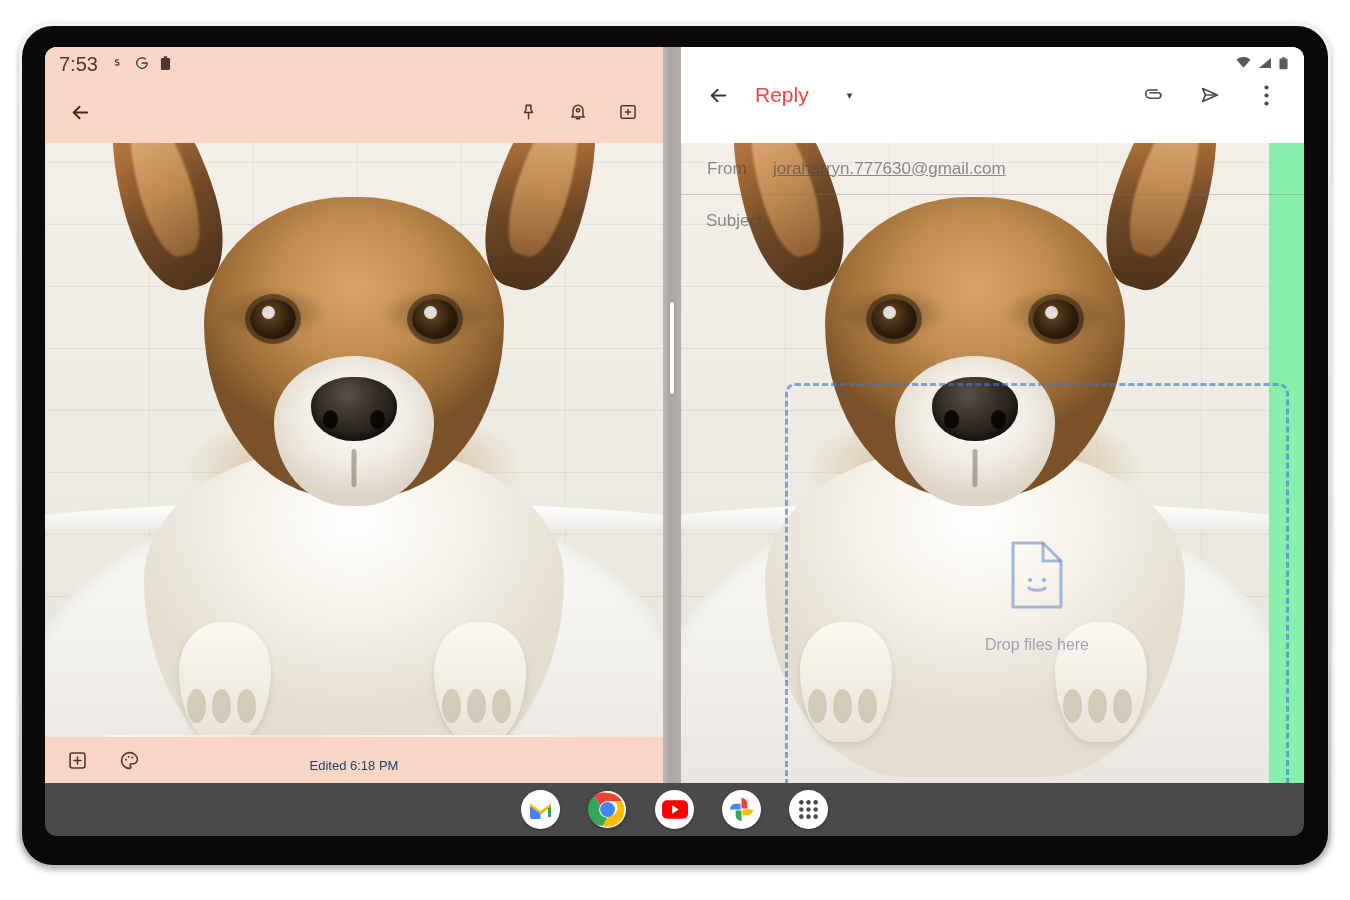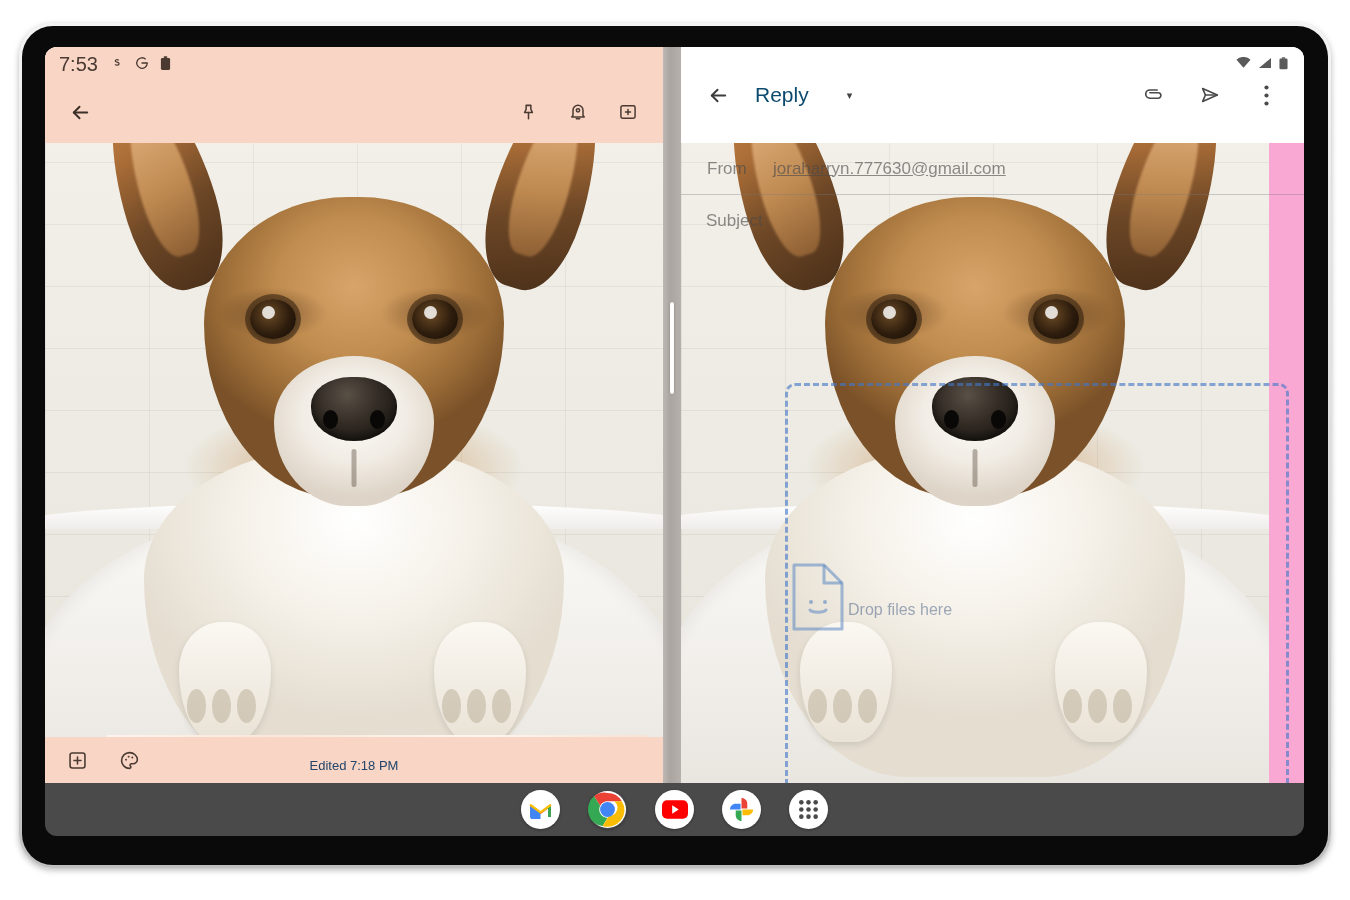--- a/index.html
+++ b/index.html
@@ -164,50 +164,50 @@
     background:#f8d5c4;display:flex;align-items:center;padding:0 18px;box-sizing:border-box;z-index:5;
   }
   #keep-bottom-icons .bi{width:28px;height:28px;margin-right:24px;color:#4a3a32;
     display:flex;align-items:center;justify-content:center;}
 
   
   #gmail-toolbar{
     position:absolute;left:0;top:0;width:623px;height:96px;
     background:#ffffff;display:flex;align-items:center;padding:0 22px;box-sizing:border-box;z-index:6;
   }
-  #gmail-toolbar .title{font-size:21px;color:#0c4a6e;margin-left:22px;text-align:right;}
+  #gmail-toolbar .title{font-size:21px;color:#ef4444;margin-left:22px;text-align:right;}
   #gmail-toolbar .caret{margin-left:38px;color:#444;font-size:11px;}
   #gmail-toolbar .spacer{flex:1;}
   #gmail-toolbar .ti{width:32px;height:32px;margin-left:24px;color:#444;
     display:flex;align-items:center;justify-content:center;}
   #status-bar-right{
     position:absolute;right:16px;top:0;height:34px;display:flex;align-items:center;z-index:7;
   }
   #status-bar-right .sicon{margin-left:7px;color:#5a5a5a;font-size:13px;line-height:1;}
-  #gmail-body{position:absolute;left:0;top:96px;width:623px;height:640px;overflow:hidden;background:#f9a8d4;}
+  #gmail-body{position:absolute;left:0;top:96px;width:623px;height:640px;overflow:hidden;background:#86efac;}
   #gmail-photo{position:absolute;left:0;top:-96px;width:588px;height:736px;overflow:hidden;}
   #compose-fields{position:absolute;left:0;top:0;width:623px;z-index:4;}
   .field{
     position:relative;height:52px;display:flex;align-items:center;
     padding:0 26px;box-sizing:border-box;
     border-bottom:1px solid rgba(120,120,120,.35);
     color:rgba(72,72,72,.62);font-size:17px;
   }
   .field .lbl{width:66px;}
   .field .val{color:rgba(72,72,72,.62);text-decoration:underline;}
   .field .chev{position:absolute;right:40px;color:rgba(72,72,72,.6);font-size:13px;}
   #drop-zone{
     position:absolute;left:104px;top:240px;width:504px;height:428px;
     border:3px dashed rgba(66,120,200,.62);
     border-bottom:4px dashed #1a73e8;
     border-radius:10px;z-index:5;box-sizing:border-box;
   }
   #drop-inner{
     position:absolute;left:0;right:0;top:50%;transform:translateY(-50%);
-    display:flex;flex-direction:row;align-items:center;
+    display:flex;flex-direction:column;align-items:center;
   }
   #drop-file-icon{width:60px;height:70px;position:relative;}
   #drop-label{margin-top:26px;font-size:16px;color:rgba(70,95,135,.52);}
 
   
   #dock{
     position:absolute;left:0;top:736px;width:1259px;height:53px;
     background:#4a4a4a;display:flex;align-items:center;justify-content:center;gap:28px;
   }
   .dock-app{width:39px;height:39px;border-radius:50%;background:#fff;
@@ -309,21 +309,21 @@
 
     <div id="keep-body">
       <div id="note-strip">
         <i style="left:120px;"></i>
           <i style="left:195px;"></i>
           <i style="left:270px;"></i>
         <i style="left:355px;"></i>
           <i style="left:430px;"></i>
       </div>
       <div id="note-card"></div>
-      <div id="edited-label">Edited 7:18 PM</div>
+      <div id="edited-label">Edited 6:18 PM</div>
     </div>
 
     <div id="keep-bottom-icons">
       <div class="bi">
         <svg width="21" height="21" viewBox="0 0 24 24" fill="none" stroke="#4a3a32" stroke-width="1.8">
           <rect x="3.5" y="3.5" width="17" height="17" rx="2.5"></rect>
           <path d="M12 8v8M8 12h8" stroke-linecap="round"></path>
         </svg>
       </div>
       <div class="bi">

